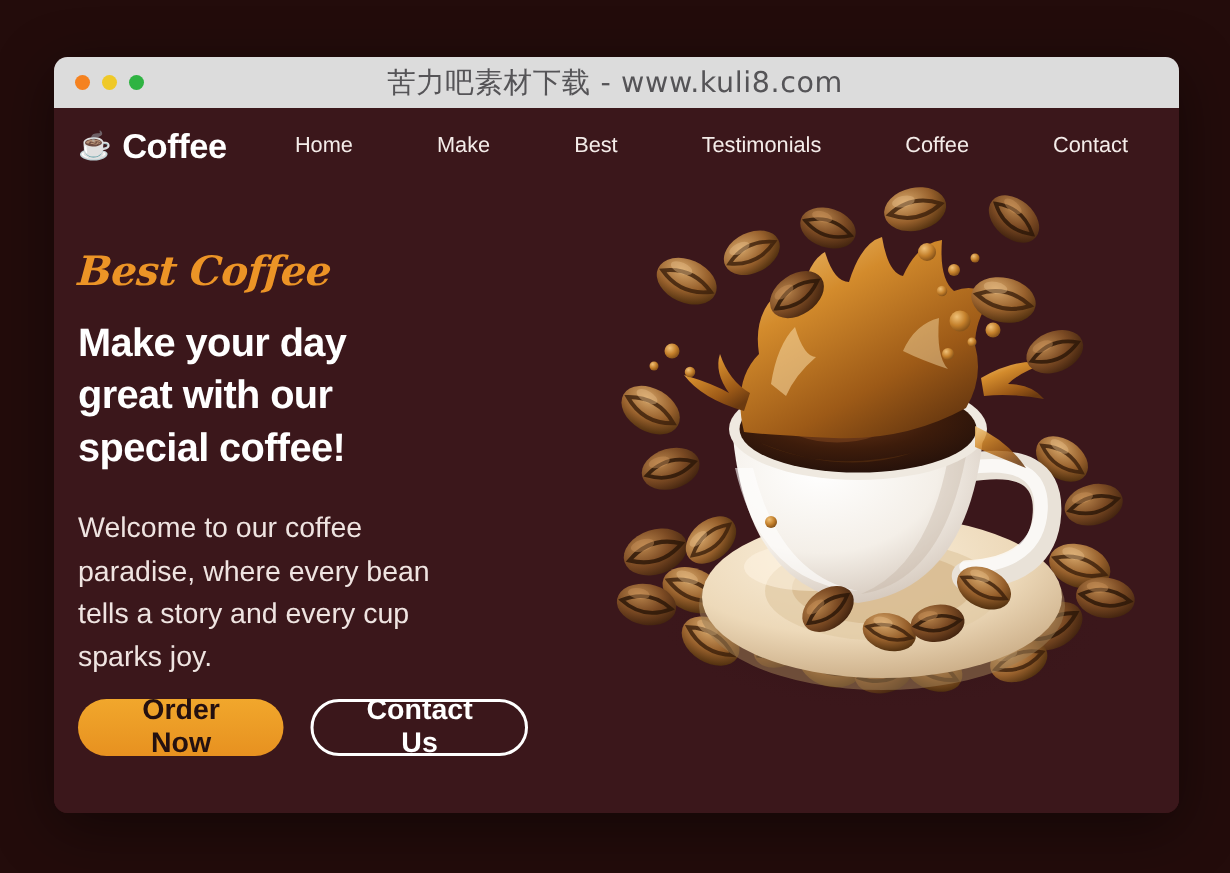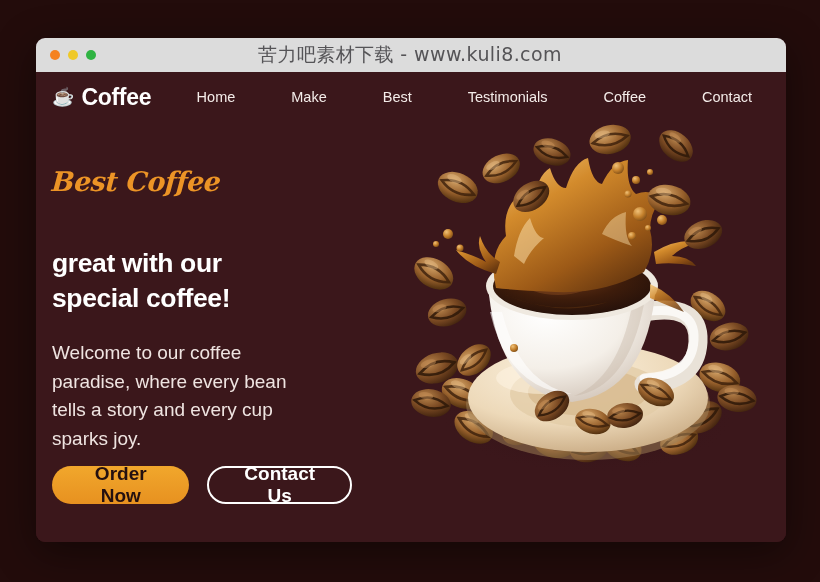--- a/index.html
+++ b/index.html
@@ -207,21 +207,21 @@
         <a class="nav-link" href="#">Coffee</a>
         <a class="nav-link" href="#">Contact</a>
       </div>
     </div>
 
     <div class="hero">
 
       <div class="hero-copy">
         <div class="eyebrow">Best Coffee</div>
         <h1 class="headline">
-          <br>
+          <span>Make your day</span><br>
           <span>great with our</span><br>
           <span>special coffee!</span>
         </h1>
         <p class="subcopy">Welcome to our coffee paradise, where every bean tells a story and every cup sparks joy.</p>
         <div class="btn-row">
           <button class="btn btn-primary">Order Now</button>
           <button class="btn btn-outline">Contact Us</button>
         </div>
       </div>
 

